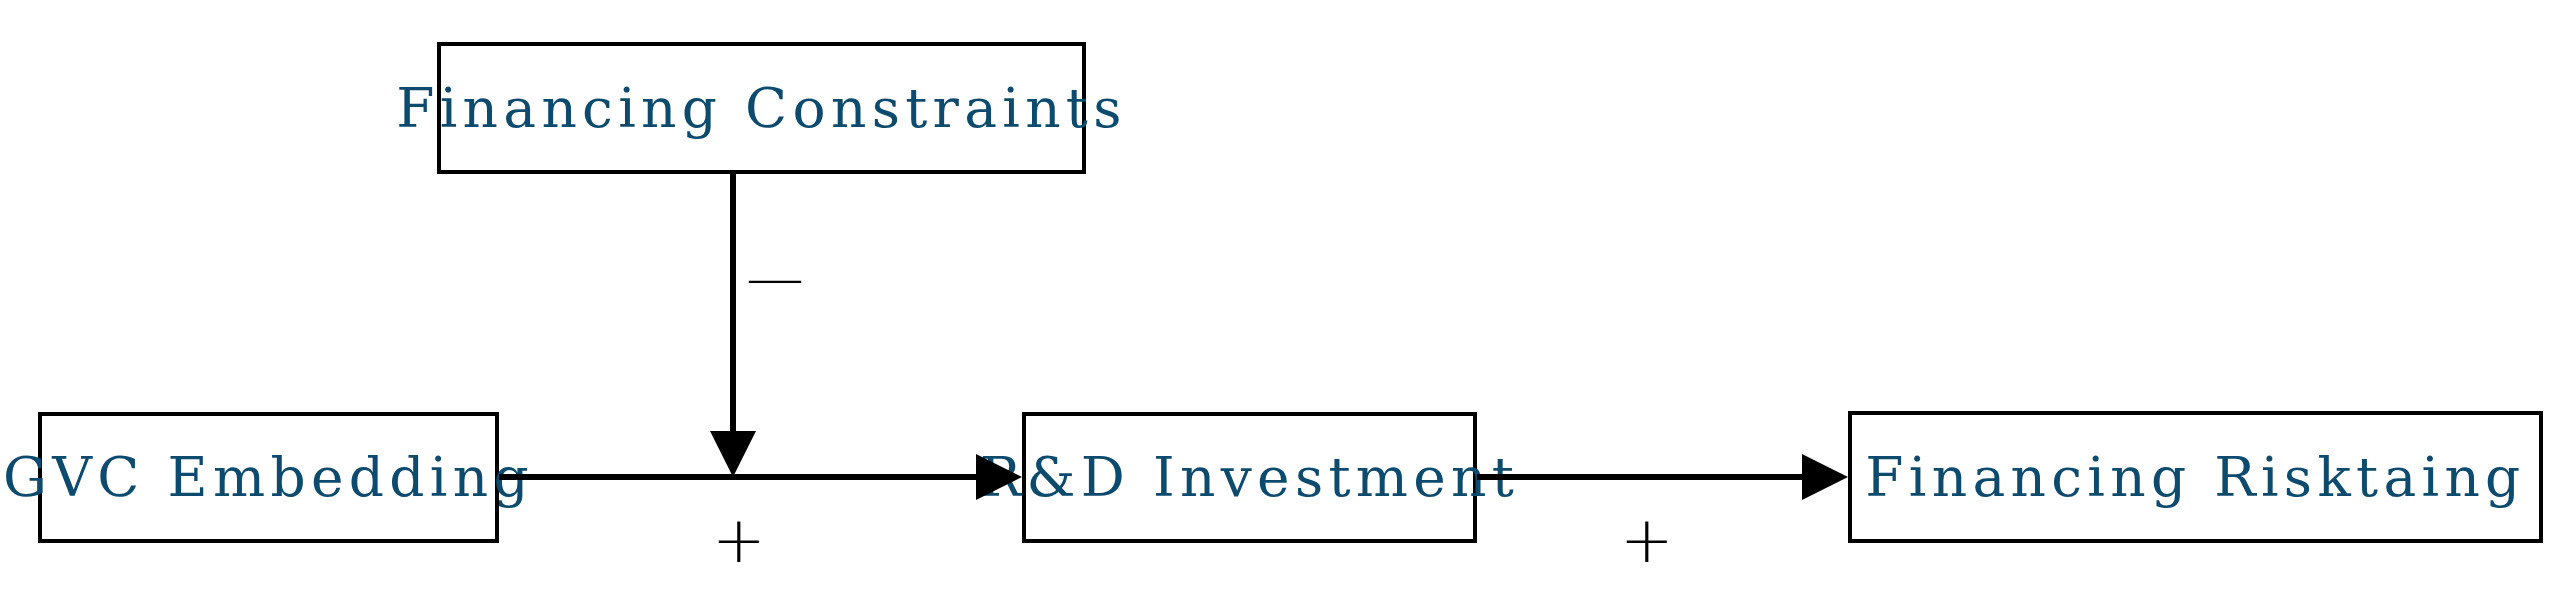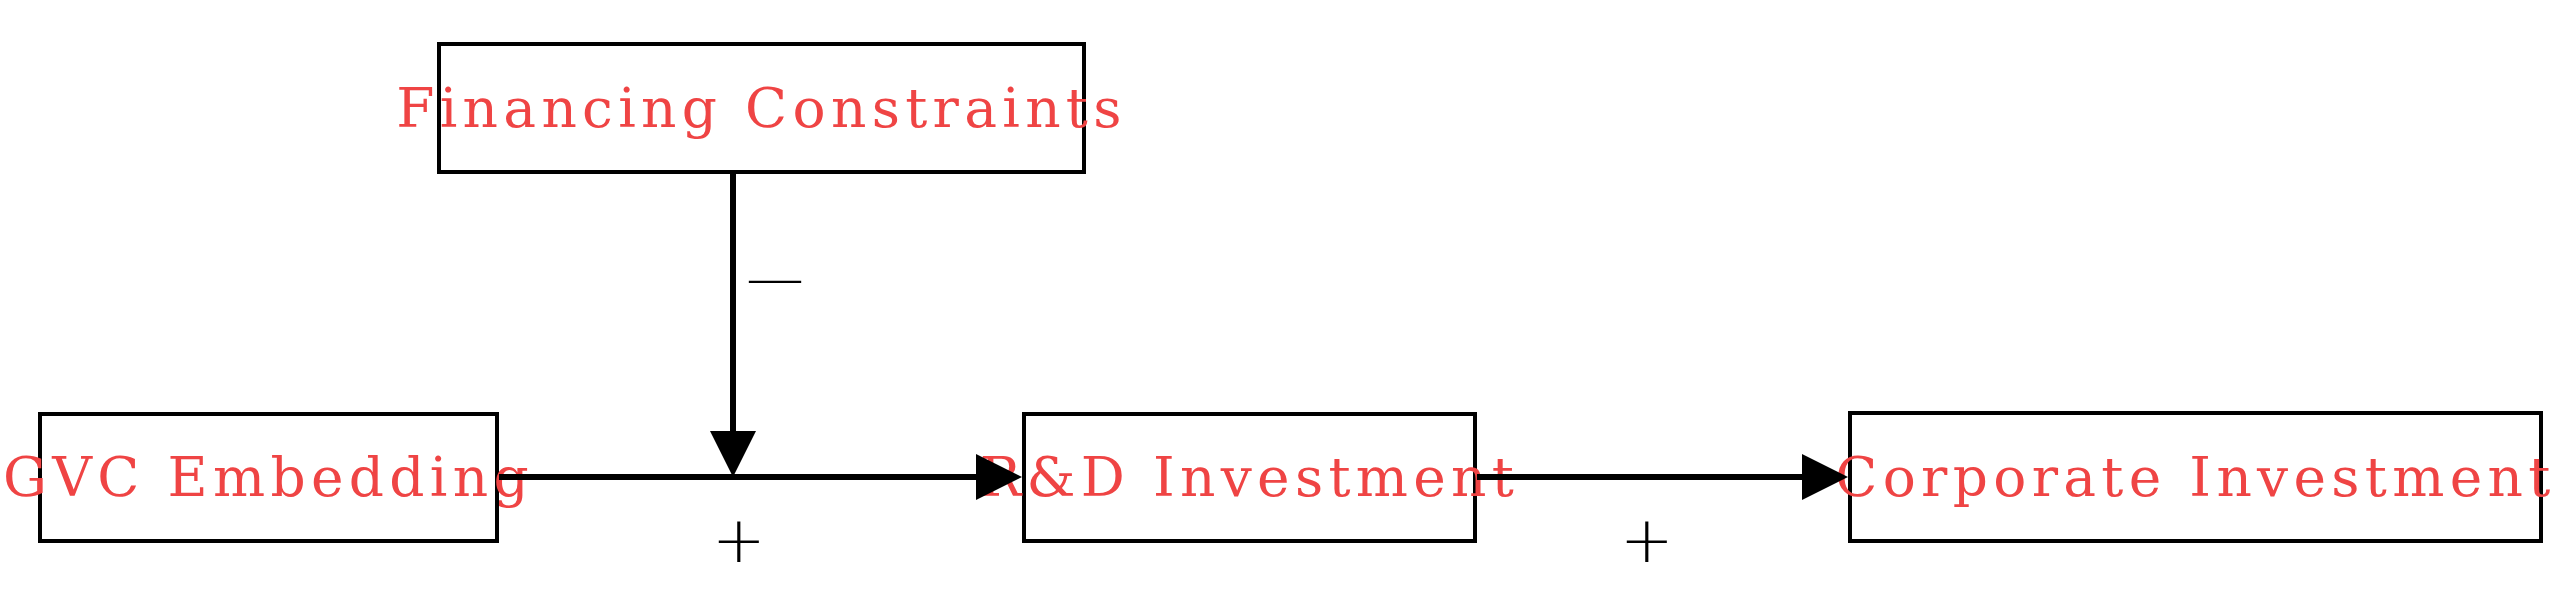--- a/index.html
+++ b/index.html
@@ -27,21 +27,21 @@
     align-items: center;
     justify-content: center;
     color: #000000;
   }
   .node-label {
     font-family: "DejaVu Serif", serif;
     font-size: 55px;
     line-height: 1;
     letter-spacing: 5.3px;
     white-space: nowrap;
-    color: #ef4444;
+    color: #0c4a6e;
   }
 
   
   #box-financing-constraints {
     left: 437px;  top: 42px;  width: 649px;  height: 132px;
   }
   #box-gvc-embedding {
     left: 38px;   top: 412px; width: 461px;  height: 131px;
   }
   #box-rd-investment {
@@ -124,21 +124,21 @@
 
   <div class="node-box" id="box-gvc-embedding">
     <span class="node-label">GVC Embedding</span>
   </div>
 
   <div class="node-box" id="box-rd-investment">
     <span class="node-label">R&amp;D Investment</span>
   </div>
 
   <div class="node-box" id="box-corporate-risktaking">
-    <span class="node-label">Corporate Investment</span>
+    <span class="node-label">Financing Risktaing</span>
   </div>
 
   <div class="edge-line-h" id="edge-gvc-to-rd-line"></div>
   <div class="arrowhead-right" id="edge-gvc-to-rd-head"></div>
   <div class="sign-label" id="sign-positive-gvc-rd">+</div>
 
   <div class="edge-line-h" id="edge-rd-to-corp-line"></div>
   <div class="arrowhead-right" id="edge-rd-to-corp-head"></div>
   <div class="sign-label" id="sign-positive-rd-corp">+</div>
 

